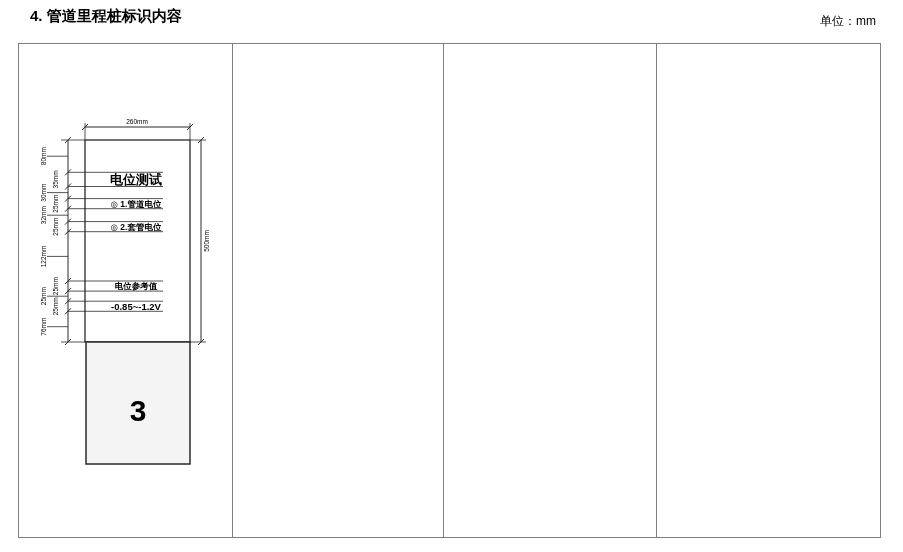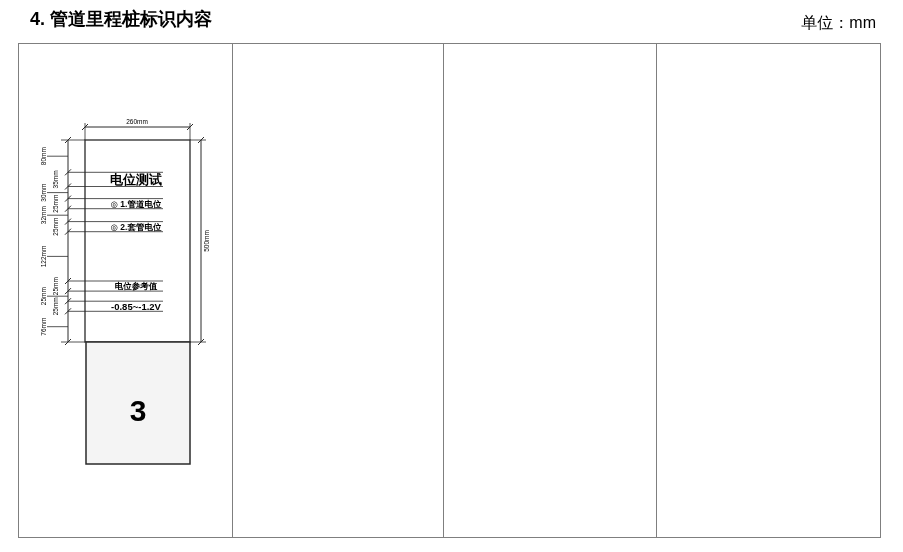--- a/index.html
+++ b/index.html
@@ -1,20 +1,20 @@
 <!DOCTYPE html>
 <html><head>
 <meta charset="utf-8">
 <style>
   * { margin:0; padding:0; box-sizing:border-box; }
   html,body { width:903px; height:552px; background:#ffffff; overflow:hidden;
               font-family:"Liberation Sans","DejaVu Sans",sans-serif; }
   .page { position:relative; width:903px; height:552px; background:#fff; }
-  .page-title { position:absolute; left:30px; top:7px; font-size:18px; font-weight:bold; color:#000; }
-  .unit-label { position:absolute; right:27px; top:13px; font-size:16px; color:#000; }
+  .page-title { position:absolute; left:30px; top:7px; font-size:15px; font-weight:bold; color:#000; }
+  .unit-label { position:absolute; right:27px; top:13px; font-size:12px; color:#000; }
   .content-table { position:absolute; left:18px; top:43px; width:863px; height:495px;
                    border:1px solid #7f7f7f; display:flex; flex-direction:row; }
   .cell { height:100%; border-right:1px solid #7f7f7f; position:relative; }
   .cell.c1 { width:214px; }
   .cell.c2 { width:211px; }
   .cell.c3 { width:213px; }
   .cell.c4 { flex:1; border-right:none; }
   svg text { fill:#000; }
   .dim-txt { font-size:6.5px; }
   .sign-title { font-size:13px; font-weight:bold; }

